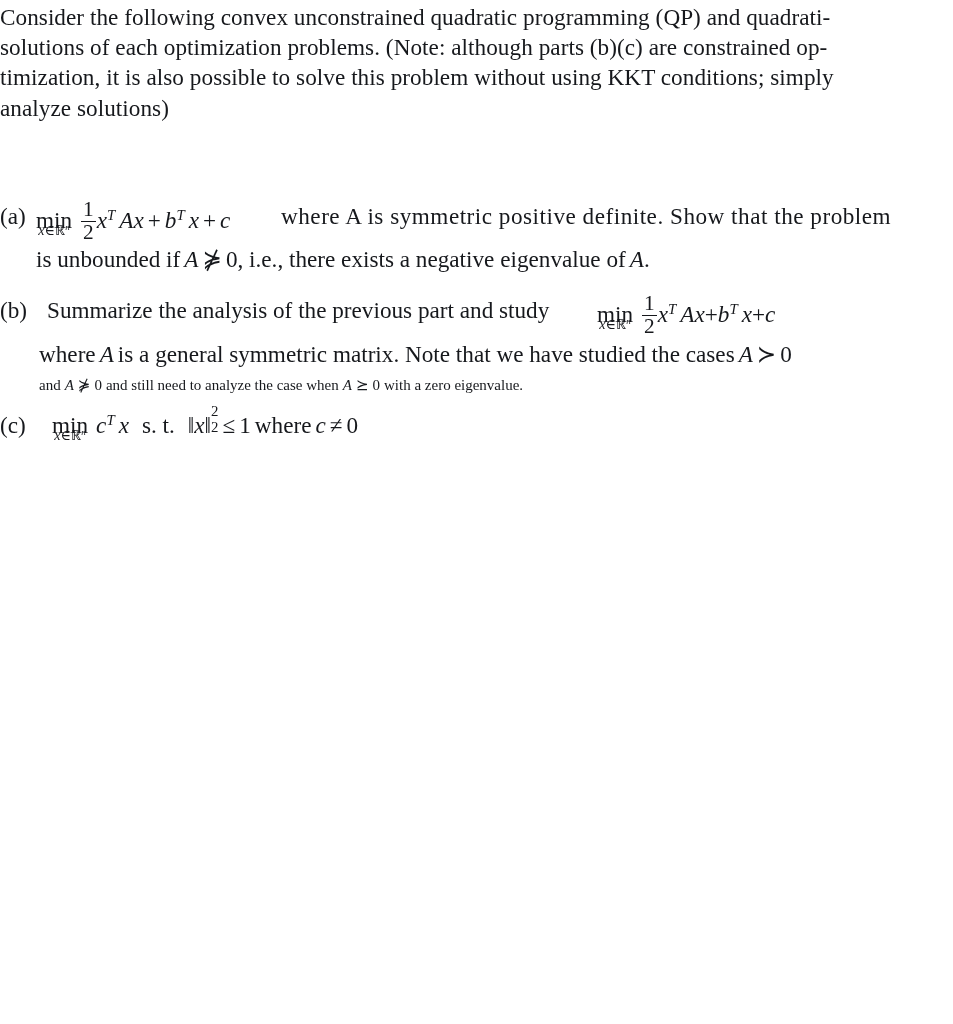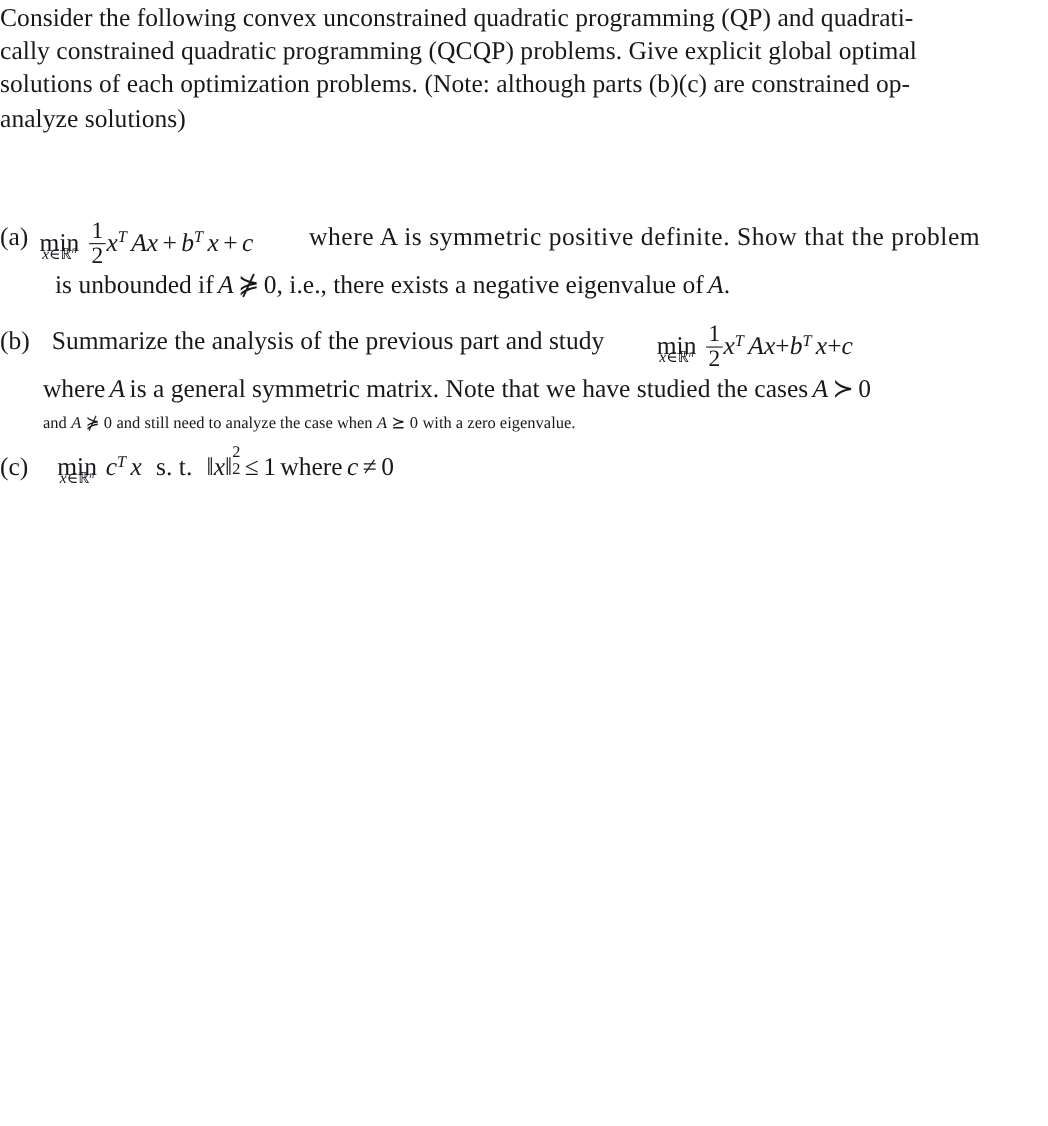--- a/index.html
+++ b/index.html
@@ -124,39 +124,39 @@
   .sp-md { display: inline-block; width: 8px; }
   .sp-lg { display: inline-block; width: 13px; }
 </style>
 </head>
 <body>
 
 <div class="page">
 
   <div class="intro">
     <div>Consider the following convex unconstrained quadratic programming (QP) and quadrati-</div>
-    <div>cally constrained quadratic programming (QCQP) problems. Give explicit global optimal</div>
     <div>solutions of each optimization problems. (Note: although parts (b)(c) are constrained op-</div>
+    <div>timization, it is also possible to solve this problem without using KKT conditions; simply</div>
     <div class="lastline">analyze solutions)</div>
   </div>
 
   <div class="part" style="left:0px; top:196px; width:953px;">
 
     <span class="tag" style="top:5px;">(a)</span>
 
     <span class="body-col math" style="left:36px; top:3px; font-size:23.2px;">
       <span class="minop">
         <span class="op">min</span>
         <span class="lim"><span class="math">x</span><span class="mathup">∈</span><span class="blackboard">ℝ</span><sup class="tt">n</sup></span>
       </span><span class="sp-md"></span><span class="frac"><span class="num">1</span><span class="den">2</span></span><span>x<sup class="tt">T</sup><span class="sp-sm"></span>Ax</span><span class="sp-sm"></span><span class="op">+</span><span class="sp-sm"></span><span>b<sup class="tt">T</sup><span class="sp-sm"></span>x</span><span class="sp-sm"></span><span class="op">+</span><span class="sp-sm"></span><span>c</span>
     </span>
 
     <span class="body-col" style="left:281px; top:5px; font-size:23.2px; letter-spacing:0.5px;">where A is symmetric positive definite. Show that the problem</span>
 
-    <span class="body-col" style="left:50px; top:48px; font-size:23.2px;">
+    <span class="body-col" style="left:36px; top:48px; font-size:23.2px;">
       <span>is unbounded if</span><span class="sp-sm"></span><span class="math">A</span><span class="sp-sm"></span><span class="op">⋡</span><span class="sp-sm"></span><span class="op">0</span><span>, i.e., there exists a negative eigenvalue of</span><span class="sp-sm"></span><span class="math">A</span><span>.</span>
     </span>
   </div>
 
   <div class="part" style="left:0px; top:292px; width:953px;">
 
     <span class="tag" style="top:3px;">(b)</span>
 
     <span class="body-col" style="left:47px; top:3px; font-size:23.2px;">Summarize the analysis of the previous part and study</span>
 

